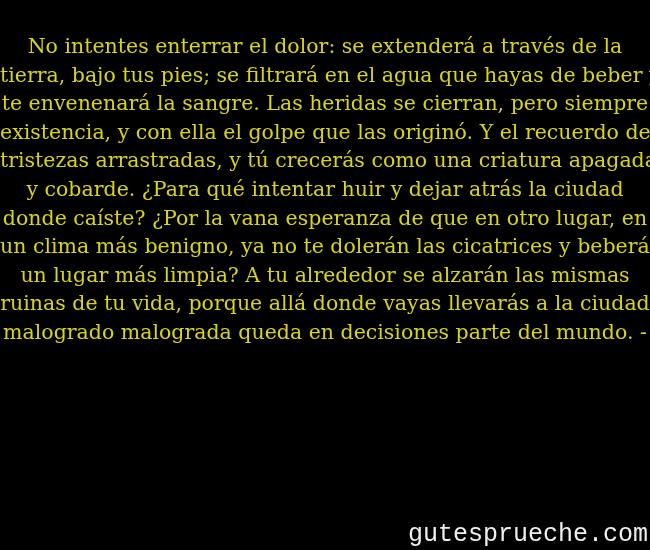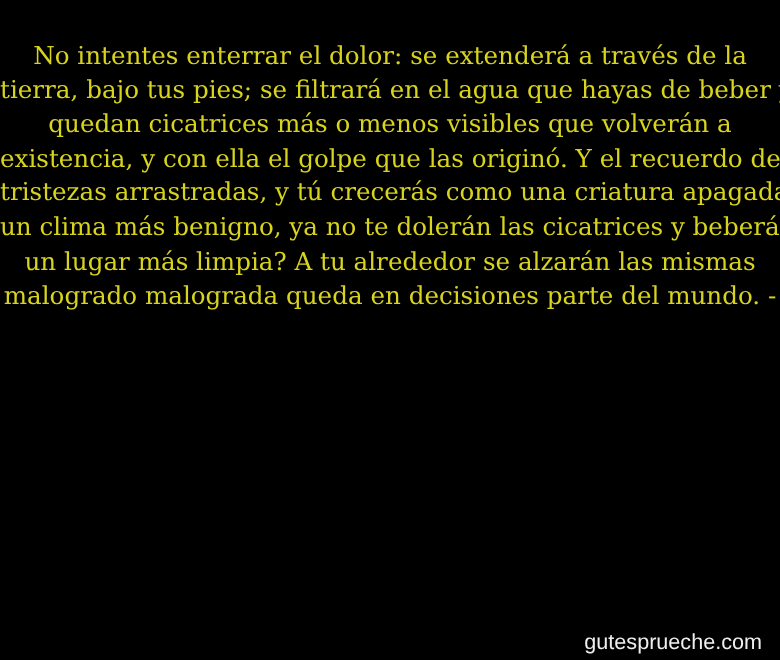--- a/index.html
+++ b/index.html
@@ -32,37 +32,40 @@
   .quote-line {
     font-family: "DejaVu Serif", serif;
     font-size: 20.5px;
     line-height: 28.6px;
     color: #d8d41e;
     white-space: nowrap;
     text-align: center;
   }
   .watermark {
     position: absolute;
-    right: 15px;
+    right: 2px;
     bottom: 2px;
-    font-family: Liberation Sans, sans-serif;
-    font-size: 18px;
+    font-family: Liberation Mono, monospace;
+    font-size: 25px;
     line-height: 26px;
     color: #efefef;
     white-space: nowrap;
   }
 </style>
 </head>
 <body>
 
 <div class="quote-card">
   <div class="quote-block">
     <div class="quote-line">No intentes enterrar el dolor: se extenderá a través de la</div>
     <div class="quote-line">tierra, bajo tus pies; se filtrará en el agua que hayas de beber y</div>
-    <div class="quote-line">quedan cicatrices más o menos visibles que volverán a</div>
+    <div class="quote-line">te envenenará la sangre. Las heridas se cierran, pero siempre</div>
     <div class="quote-line">existencia, y con ella el golpe que las originó. Y el recuerdo del</div>
     <div class="quote-line">tristezas arrastradas, y tú crecerás como una criatura apagada</div>
+    <div class="quote-line">y cobarde. ¿Para qué intentar huir y dejar atrás la ciudad</div>
+    <div class="quote-line">donde caíste? ¿Por la vana esperanza de que en otro lugar, en</div>
     <div class="quote-line">un clima más benigno, ya no te dolerán las cicatrices y beberás</div>
     <div class="quote-line">un lugar más limpia? A tu alrededor se alzarán las mismas</div>
+    <div class="quote-line">ruinas de tu vida, porque allá donde vayas llevarás a la ciudad</div>
     <div class="quote-line">malogrado malograda queda en decisiones parte del mundo. -</div>
   </div>
   <div class="watermark">gutesprueche.com</div>
 </div>
 
 </body></html>

